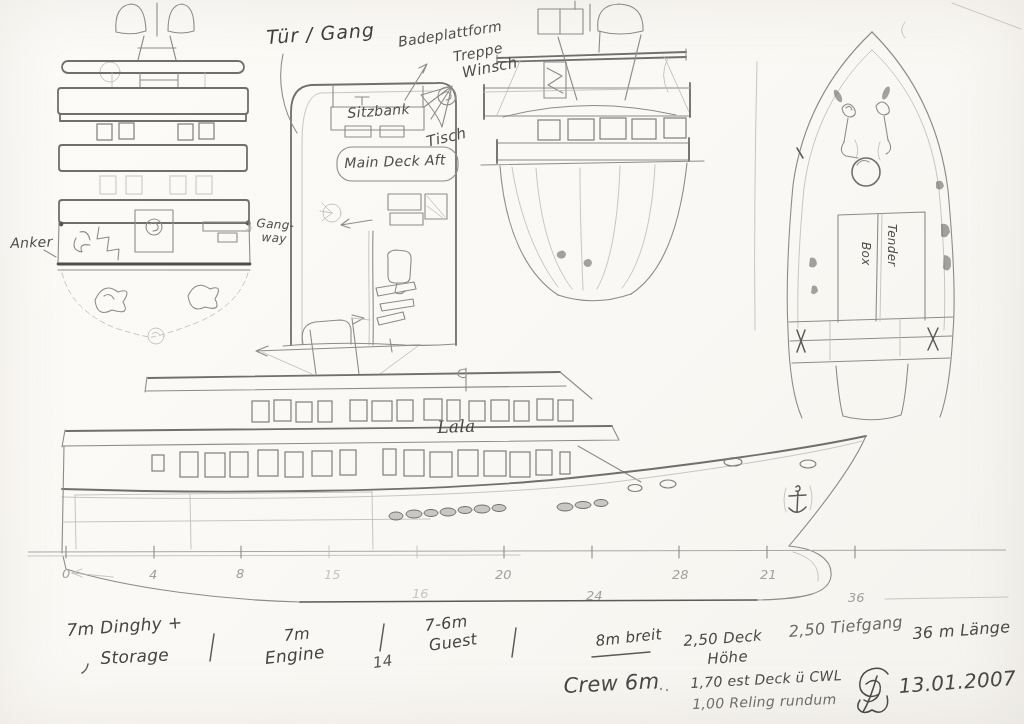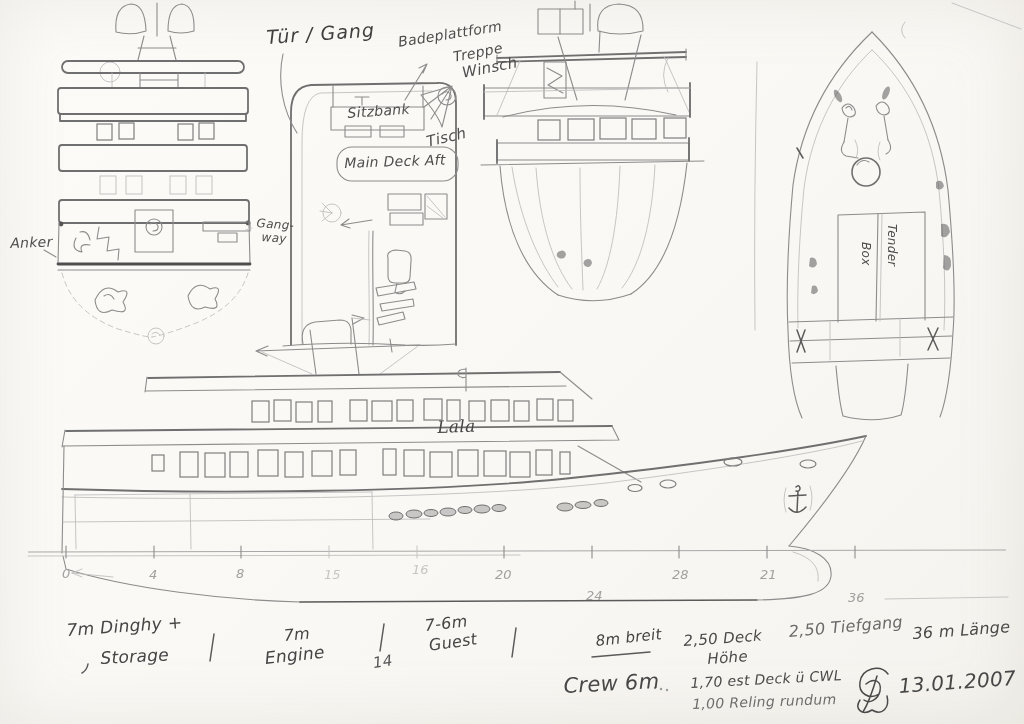--- a/index.html
+++ b/index.html
@@ -273,21 +273,21 @@
   <span class="lbl" style="left:257px;top:217px;font-size:12px;transform:rotate(4deg);">Gang-</span>
   <span class="lbl" style="left:262px;top:231px;font-size:12px;transform:rotate(4deg);">way</span>
   <span class="lbl" style="left:898px;top:224px;font-size:12px;transform:rotate(90deg);">Tender</span>
   <span class="lbl" style="left:872px;top:242px;font-size:12px;transform:rotate(90deg);">Box</span>
   <span class="lbl serifhand" style="left:437px;top:419px;font-size:17px;color:#454545;transform:rotate(-2deg);">Lala</span>
 
   <span class="tick" style="left:62px;top:566px;">0</span>
   <span class="tick" style="left:149px;top:567px;">4</span>
   <span class="tick" style="left:236px;top:566px;">8</span>
   <span class="tick" style="left:324px;top:567px;color:#c6c6c6;">15</span>
-  <span class="tick" style="left:412px;top:562px;color:#c6c6c6;">16</span>
+  <span class="tick" style="left:412px;top:586px;color:#c6c6c6;">16</span>
   <span class="tick" style="left:495px;top:567px;">20</span>
   <span class="tick" style="left:586px;top:588px;">24</span>
   <span class="tick" style="left:672px;top:567px;text-align:right;">28</span>
   <span class="tick" style="left:760px;top:567px;">21</span>
   <span class="tick" style="left:848px;top:566px;margin-top:24px;">36</span>
 
   <span class="lbl" style="left:66px;top:622px;font-size:17px;color:#454545;transform:rotate(-4deg);">7m Dinghy +</span>
   <span class="lbl" style="left:100px;top:650px;font-size:17px;color:#454545;transform:rotate(-3deg);">Storage</span>
   <span class="lbl" style="left:283px;top:628px;font-size:16px;color:#454545;transform:rotate(-5deg);">7m</span>
   <span class="lbl" style="left:264px;top:650px;font-size:17px;color:#454545;transform:rotate(-6deg);">Engine</span>

